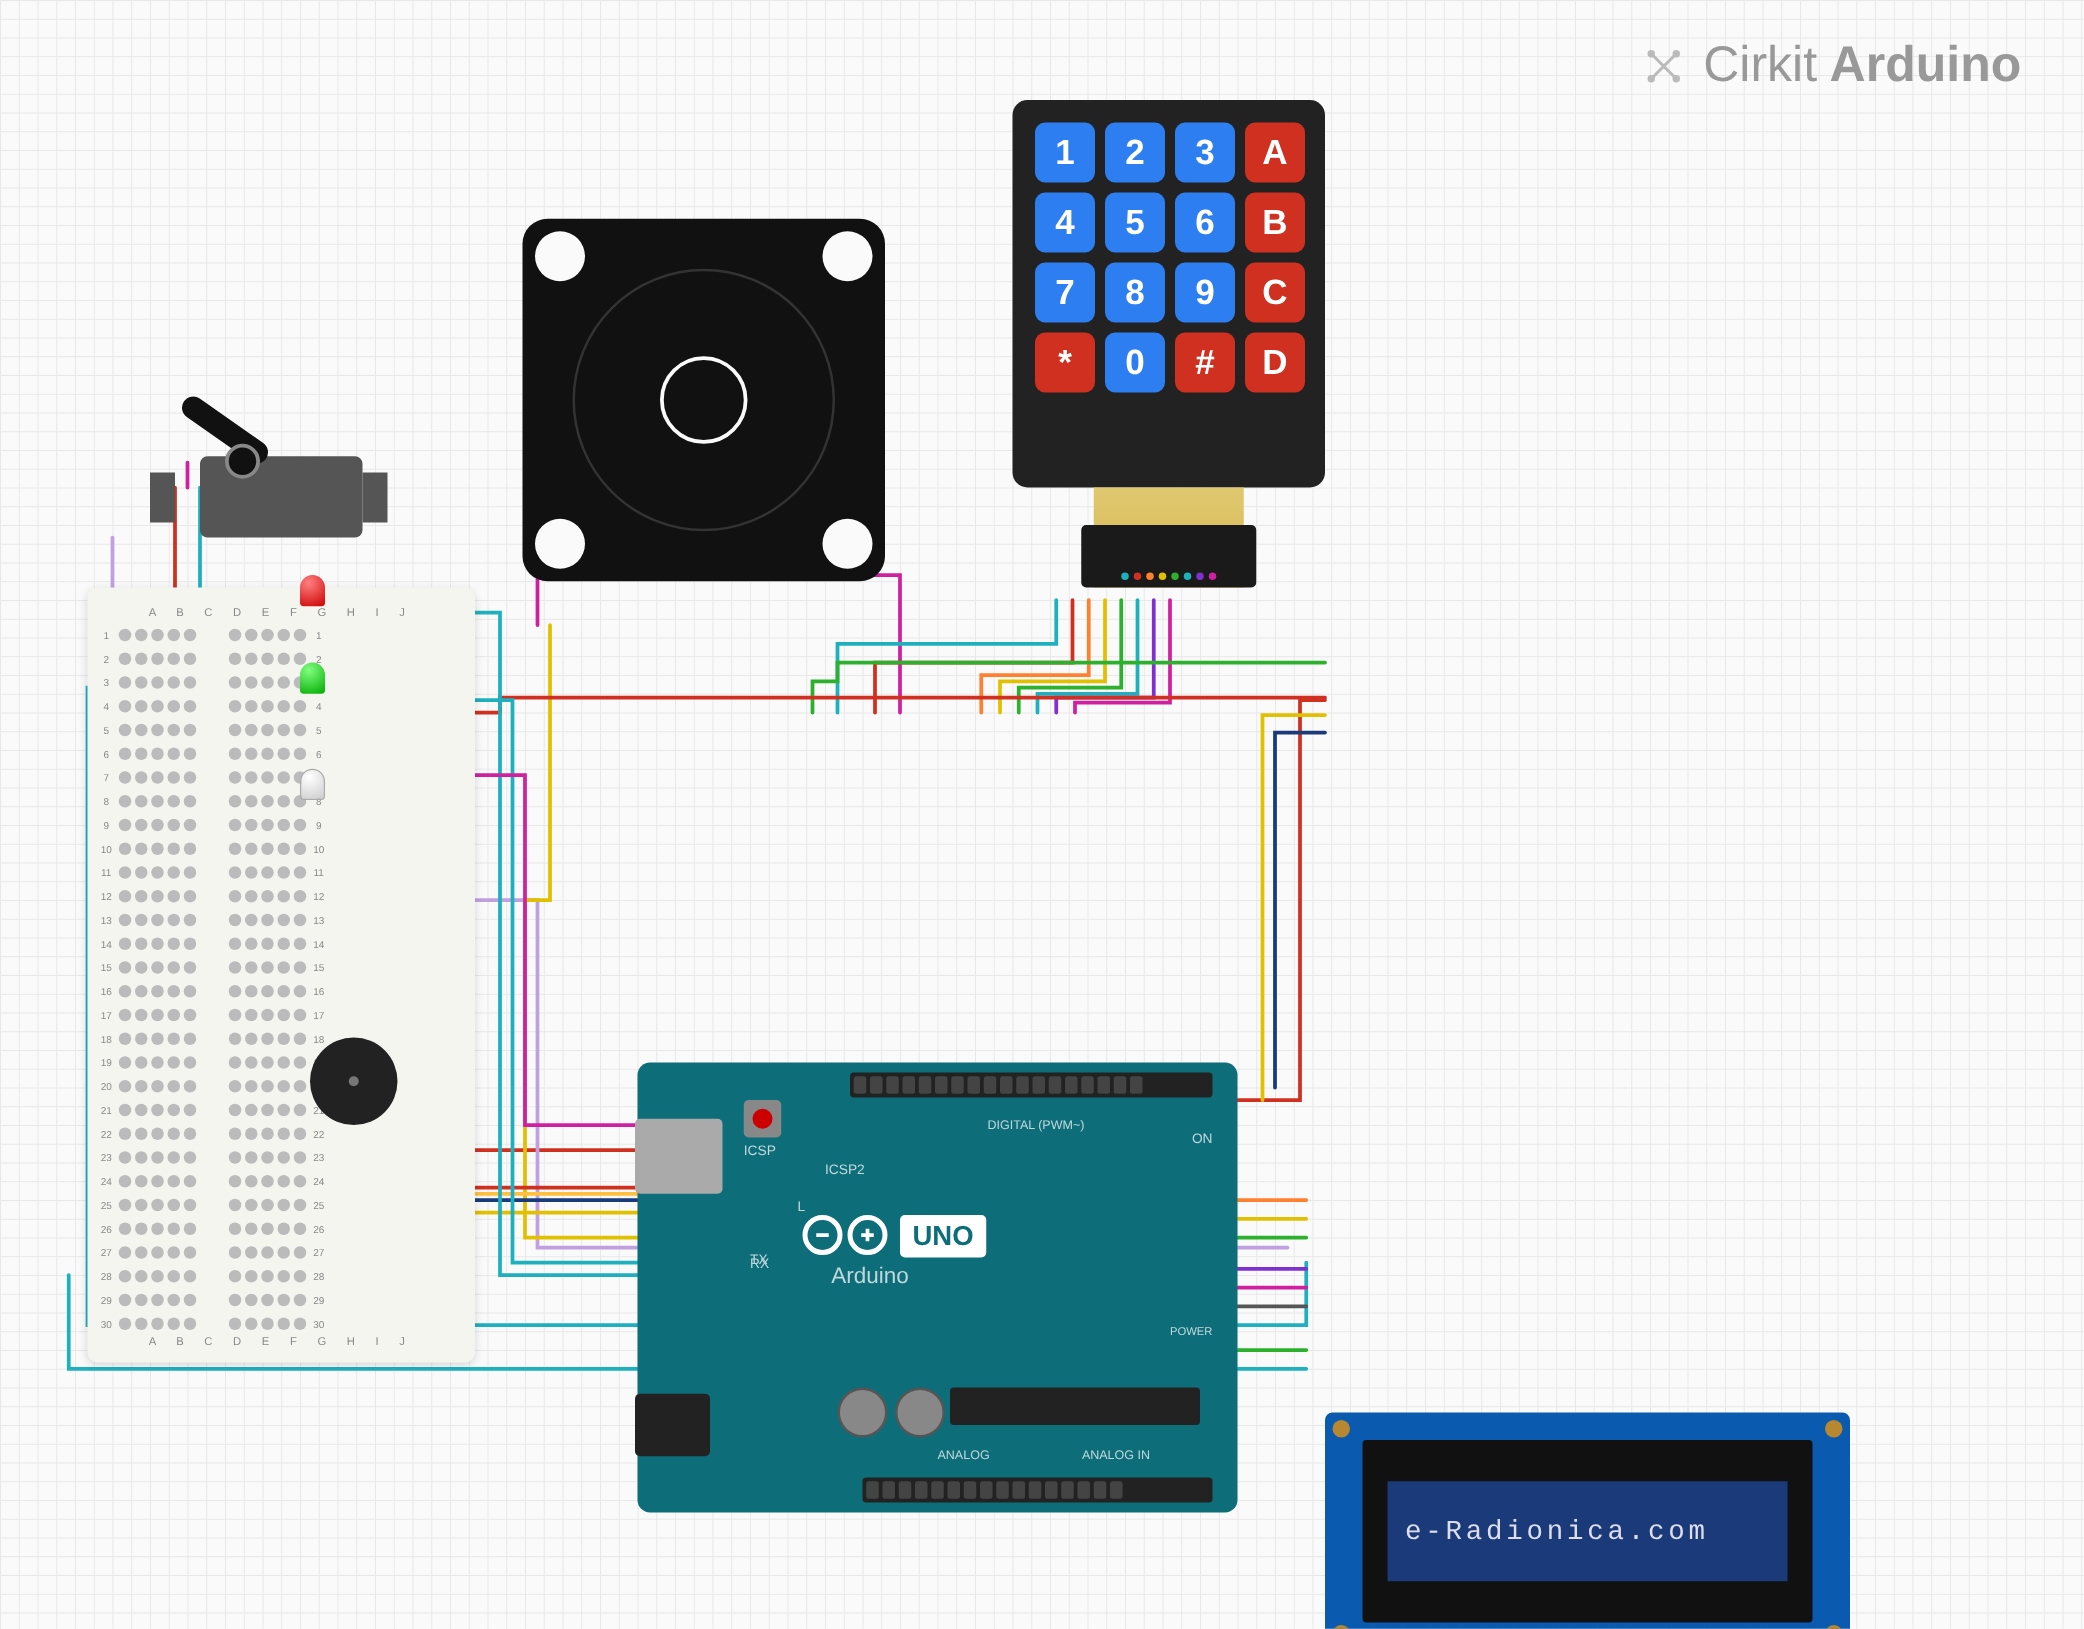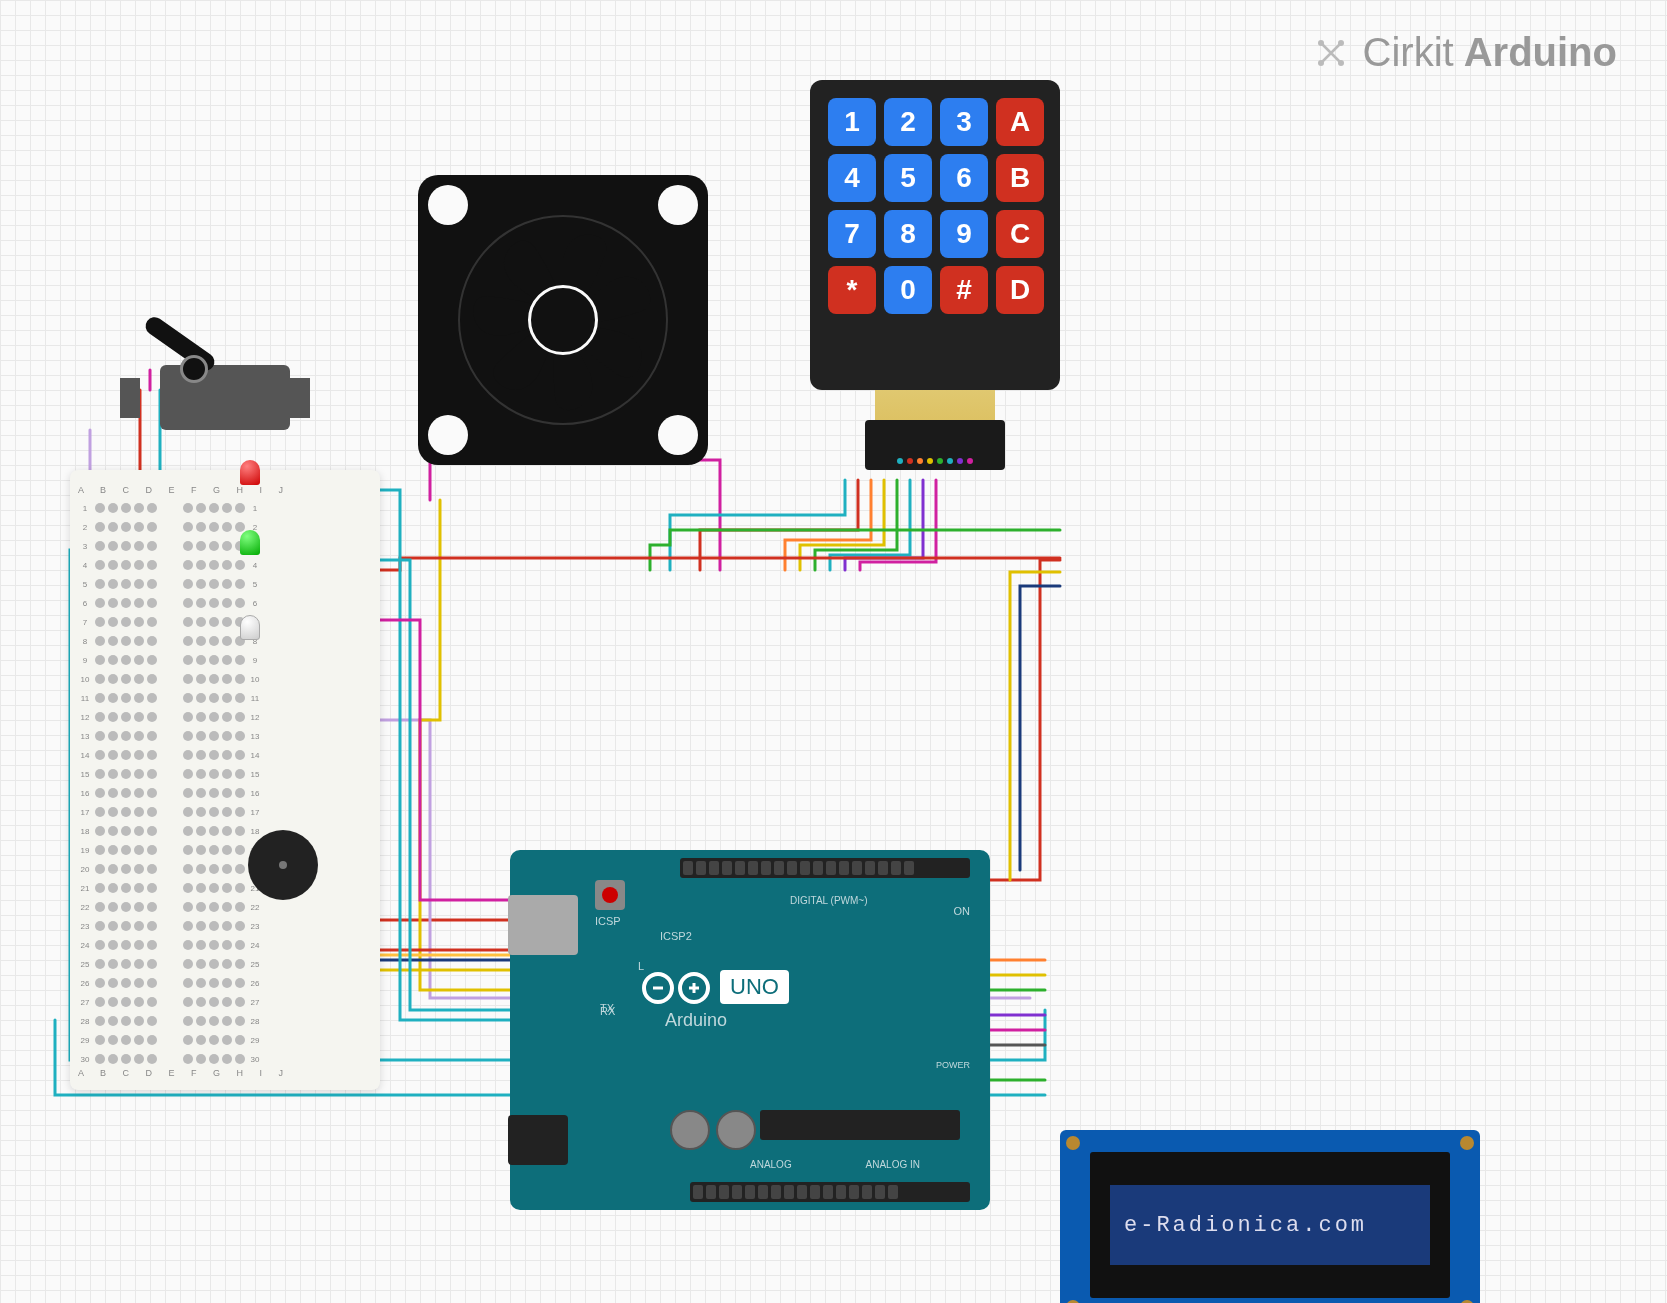--- a/index.html
+++ b/index.html
@@ -20,39 +20,39 @@
 .fan-hole { position: absolute; width: 40px; height: 40px; border-radius: 50%; background: #fafafa; }
 .fan-hole.tl { top: 10px; left: 10px; } .fan-hole.tr { top: 10px; right: 10px; } .fan-hole.bl { bottom: 10px; left: 10px; } .fan-hole.br { bottom: 10px; right: 10px; }
 .fan-ring { position: absolute; top: 50%; left: 50%; width: 210px; height: 210px; transform: translate(-50%,-50%); border-radius: 50%; border: 2px solid #333; }
 .fan-hub { position: absolute; top: 50%; left: 50%; width: 70px; height: 70px; transform: translate(-50%,-50%); border-radius: 50%; background: #111; border: 3px solid #fafafa; z-index: 2; }
 .servo { width: 190px; height: 100px; }
 .servo-body { width: 130px; height: 65px; background: #555; border-radius: 6px; position: absolute; bottom: 0; right: 20px; }
 .servo-tab { position: absolute; width: 20px; height: 40px; background: #555; bottom: 12px; }
 .servo-arm { position: absolute; width: 80px; height: 18px; background: #111; border-radius: 9px; top: 5px; left: 20px; transform: rotate(35deg); }
 .servo-pivot { position: absolute; width: 28px; height: 28px; border-radius: 50%; background: #111; top: 25px; left: 60px; border: 3px solid #888; }
 .breadboard { width: 310px; height: 620px; background: #f5f5f0; border-radius: 8px; box-shadow: 0 2px 8px rgba(0,0,0,.15); padding: 15px 8px; }
-.bb-labels { font-size: 9px; color: #888; text-align: left; letter-spacing: 7px; margin-bottom: 4px; }
+.bb-labels { font-size: 9px; color: #888; text-align: center; letter-spacing: 7px; margin-bottom: 4px; }
 .bb-rows { display: flex; flex-direction: column; gap: 1px; }
 .bb-row { display: flex; align-items: center; gap: 3px; height: 18px; }
 .bb-num { width: 14px; font-size: 8px; color: #888; text-align: center; }
 .bb-hole { width: 10px; height: 10px; border-radius: 50%; background: #bbb; }
 .bb-gap { width: 20px; }
 .led { width: 20px; height: 35px; position: absolute; }
 .led-bulb { width: 20px; height: 25px; border-radius: 10px 10px 3px 3px; }
 .led.red .led-bulb { background: radial-gradient(circle at 35% 25%,#ff8080,#c00); }
 .led.green .led-bulb { background: radial-gradient(circle at 35% 25%,#80ff80,#0a0); }
 .led.white .led-bulb { background: radial-gradient(circle at 35% 25%,#fff,#ccc); border: 1px solid #aaa; }
 .buzzer { width: 70px; height: 70px; border-radius: 50%; background: #222; display: flex; align-items: center; justify-content: center; }
 .buzzer-dot { width: 8px; height: 8px; border-radius: 50%; background: #777; }
 .arduino { width: 480px; height: 360px; background: #0d6e7a; border-radius: 10px; position: relative; color: #fff; }
 .arduino-usb { position: absolute; left: -2px; top: 45px; width: 70px; height: 60px; background: #aaa; border-radius: 4px; }
 .arduino-power { position: absolute; left: -2px; bottom: 45px; width: 60px; height: 50px; background: #222; border-radius: 4px; }
 .arduino-reset { position: absolute; left: 85px; top: 30px; width: 30px; height: 30px; background: #888; border-radius: 4px; display: flex; align-items: center; justify-content: center; }
 .arduino-reset::after { content: ""; width: 16px; height: 16px; border-radius: 50%; background: #c00; }
-.arduino-logo { position: absolute; left: 130px; top: 120px; font-size: 30px; font-weight: 400; display: flex; align-items: flex-start; gap: 8px; }
+.arduino-logo { position: absolute; left: 130px; top: 120px; font-size: 30px; font-weight: 700; display: flex; align-items: flex-end; gap: 8px; }
 .arduino-headers { position: absolute; background: #222; border-radius: 3px; display: flex; padding: 3px; gap: 3px; }
 .arduino-headers.top { top: 8px; left: 170px; width: 290px; }
 .arduino-headers.bot { bottom: 8px; left: 180px; width: 280px; }
 .arduino-pin { width: 10px; height: 14px; background: #444; border-radius: 2px; }
 .arduino-text { position: absolute; font-size: 11px; color: #c0d8dc; }
 .arduino-caps { position: absolute; bottom: 60px; left: 160px; display: flex; gap: 6px; }
 .arduino-cap { width: 40px; height: 40px; border-radius: 50%; background: #888; border: 2px solid #555; }
 .arduino-chip { position: absolute; bottom: 70px; right: 30px; width: 200px; height: 30px; background: #222; border-radius: 3px; }
 .lcd { width: 420px; height: 190px; background: #0a5ab0; border-radius: 6px; position: relative; }
 .lcd-screen { position: absolute; top: 22px; left: 30px; right: 30px; bottom: 22px; background: #111; border-radius: 3px; display: flex; align-items: center; padding: 16px 20px; }

